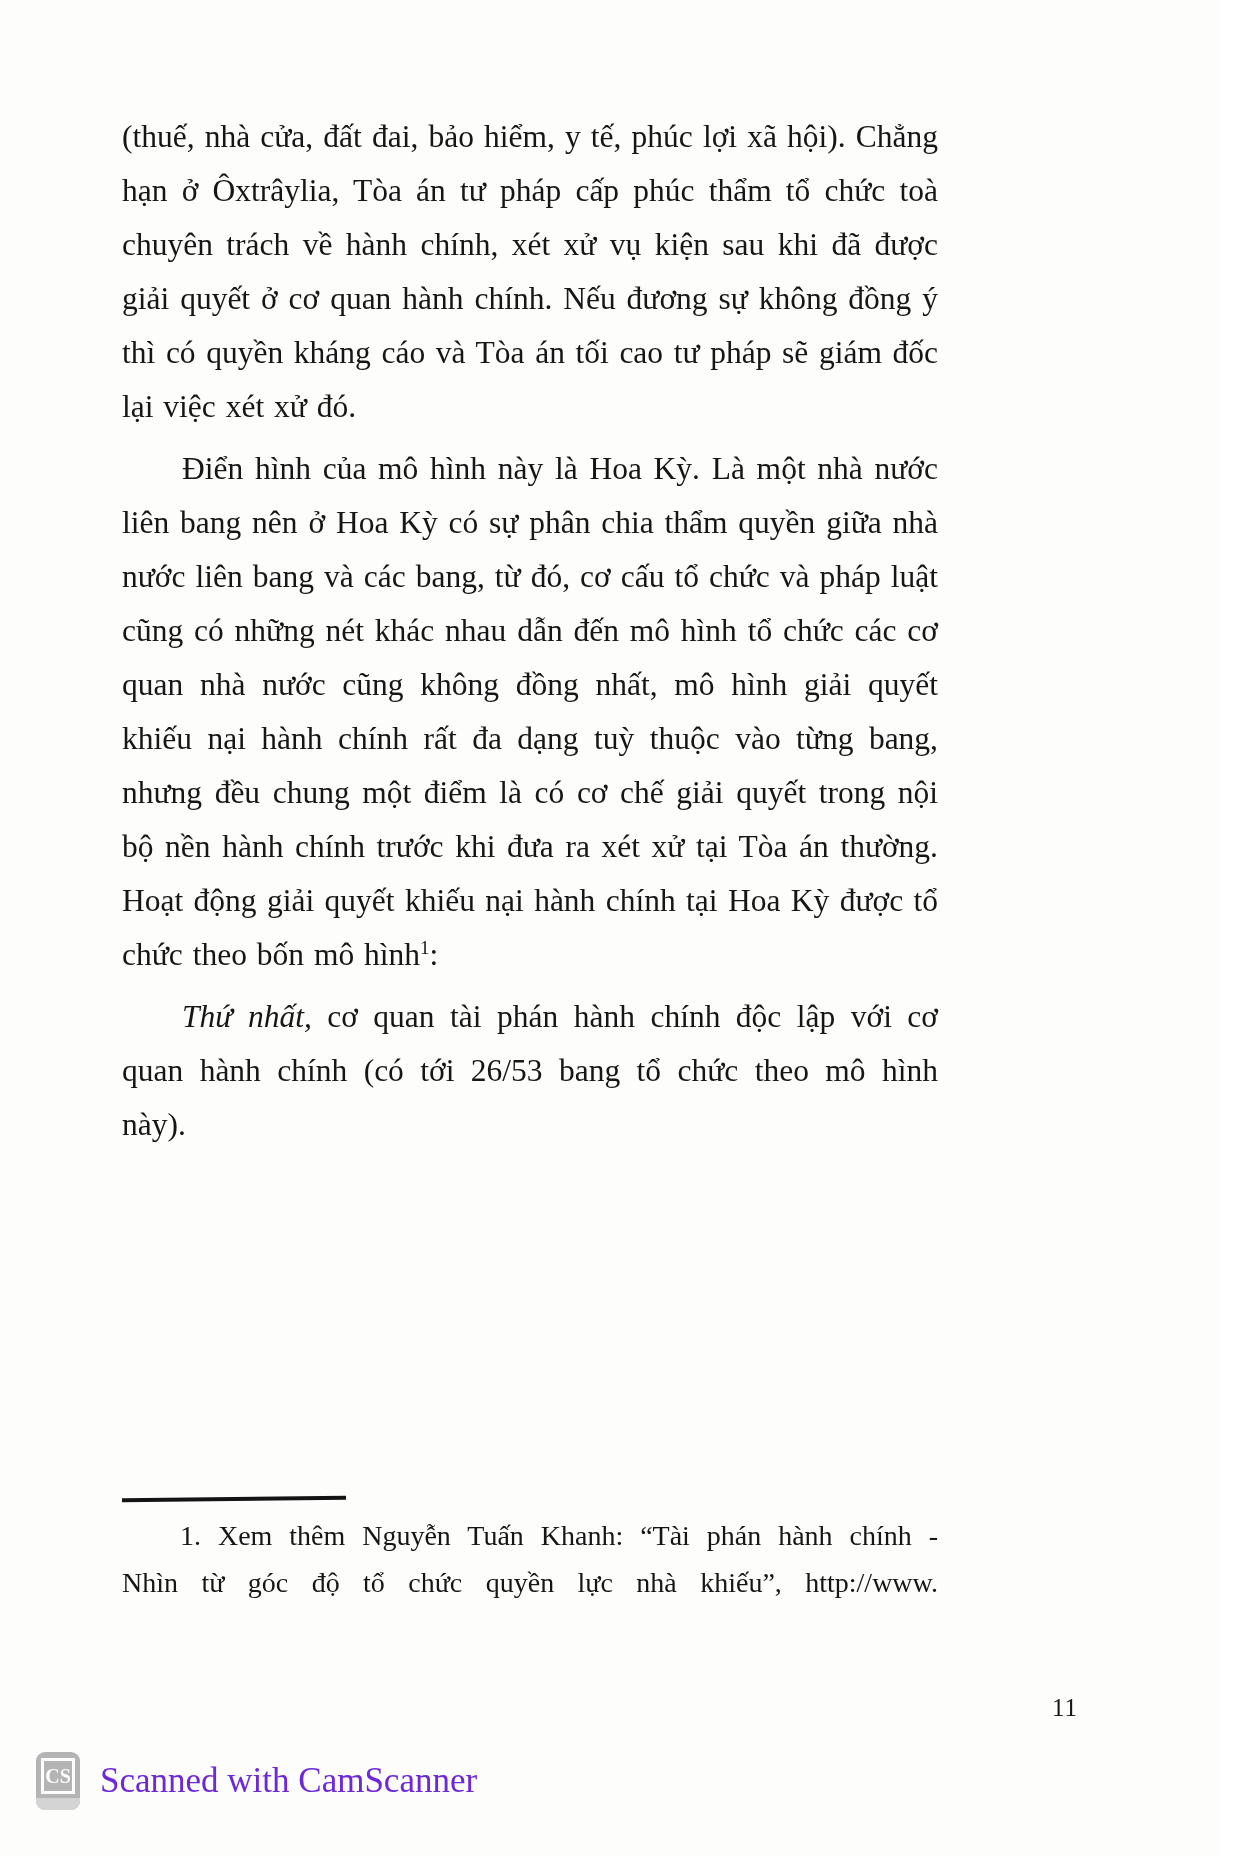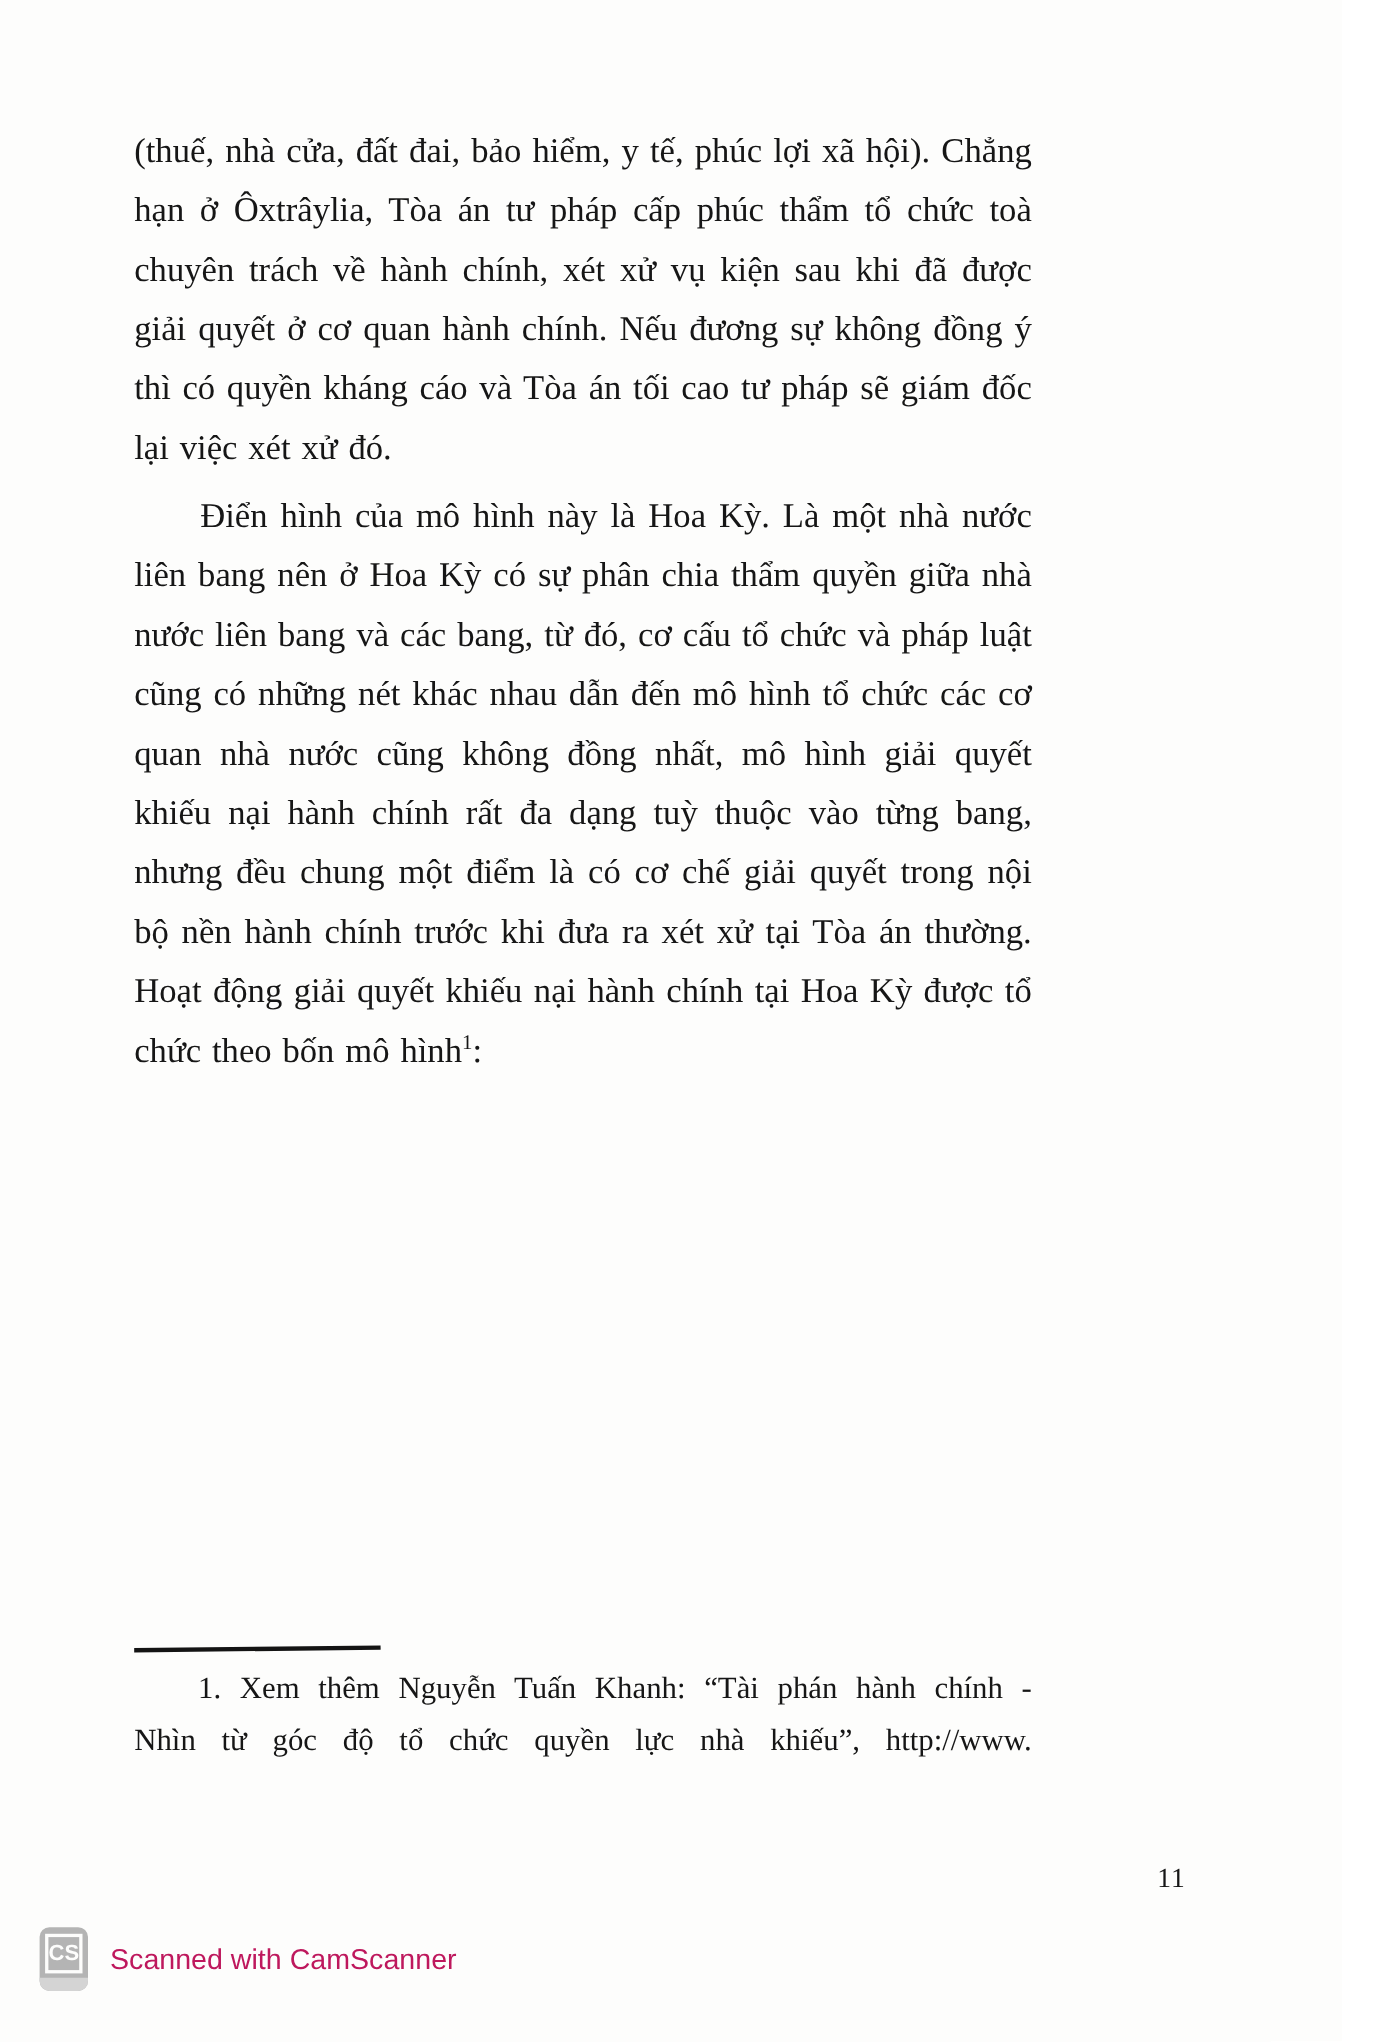--- a/index.html
+++ b/index.html
@@ -63,21 +63,21 @@
     top: 1694px;
     font-size: 25px;
     letter-spacing: 1px;
   }
   .watermark {
     position: absolute;
     left: 36px;
     top: 1752px;
     display: flex;
     align-items: center;
-    font-family: Liberation Sans, sans-serif;
+    font-family: Liberation Serif, serif;
   }
   .cs-icon {
     position: relative;
     width: 44px;
     height: 58px;
     background: #b4b4b4;
     border-radius: 9px;
     flex: 0 0 auto;
   }
   .cs-box {
@@ -98,37 +98,38 @@
     position: absolute;
     bottom: 0;
     left: 0;
     right: 0;
     height: 12px;
     background: #d4d4d4;
     border-radius: 0 0 9px 9px;
   }
   .wm-text {
     margin-left: 20px;
-    font-size: 26px;
-    color: #be185d;
+    font-size: 35px;
+    color: #6d28d9;
     white-space: nowrap;
   }
 </style>
 </head>
 <body>
 
 <div class="page">
 
   <div class="text-block">
 
     <p class="para"><span>(thuế, nhà cửa, đất đai, bảo hiểm, y tế, phúc lợi xã hội). Chẳng hạn ở Ôxtrâylia, Tòa án tư pháp cấp phúc thẩm tổ chức toà chuyên trách về hành chính, xét xử vụ kiện sau khi đã được giải quyết ở cơ quan hành chính. Nếu đương sự không đồng ý thì có quyền kháng cáo và Tòa án tối cao tư pháp sẽ giám đốc lại việc xét xử đó.</span></p>
 
 
     <p class="para indent"><span>Điển hình của mô hình này là Hoa Kỳ. Là một nhà nước liên bang nên ở Hoa Kỳ có sự phân chia thẩm quyền giữa nhà nước liên bang và các bang, từ đó, cơ cấu tổ chức và pháp luật cũng có những nét khác nhau dẫn đến mô hình tổ chức các cơ quan nhà nước cũng không đồng nhất, mô hình giải quyết khiếu nại hành chính rất đa dạng tuỳ thuộc vào từng bang, nhưng đều chung một điểm là có cơ chế giải quyết trong nội bộ nền hành chính trước khi đưa ra xét xử tại Tòa án thường. Hoạt động giải quyết khiếu nại hành chính tại Hoa Kỳ được tổ chức theo bốn mô hình</span><sup>1</sup><span>:</span></p>
 
+    <p class="para indent"><em>Thứ nhất,</em><span> cơ quan tài phán hành chính độc lập với cơ quan hành chính (có tới 26/53 bang tổ chức theo mô hình này).</span></p>
 
   </div>
 
   <div class="footnote-rule"></div>
 
   <div class="footnote">
     <div class="fn-line fn-first justify-last">1. Xem thêm Nguyễn Tuấn Khanh: “Tài phán hành chính -</div>
     <div class="fn-line justify-last">Nhìn từ góc độ tổ chức quyền lực nhà khiếu”, http://www.</div>
   </div>
 

